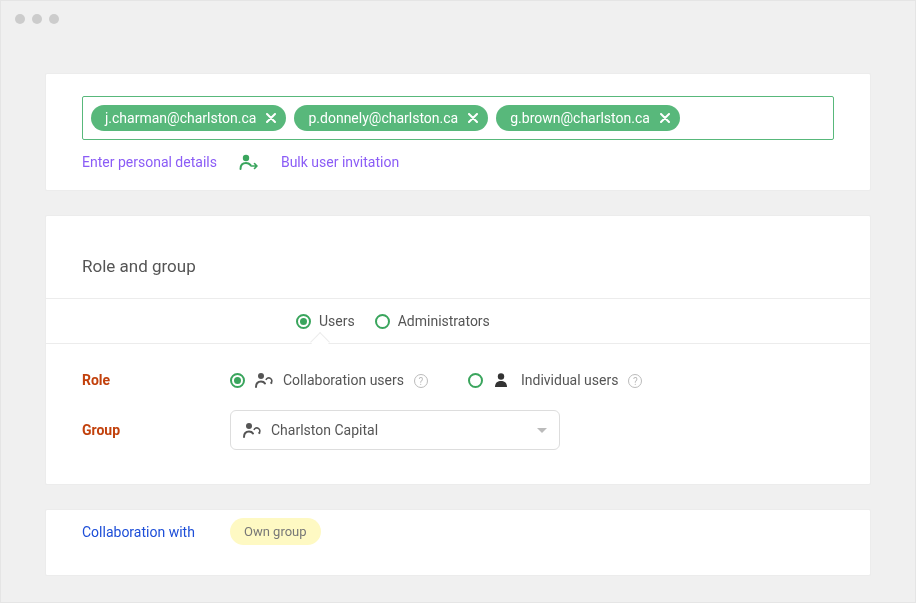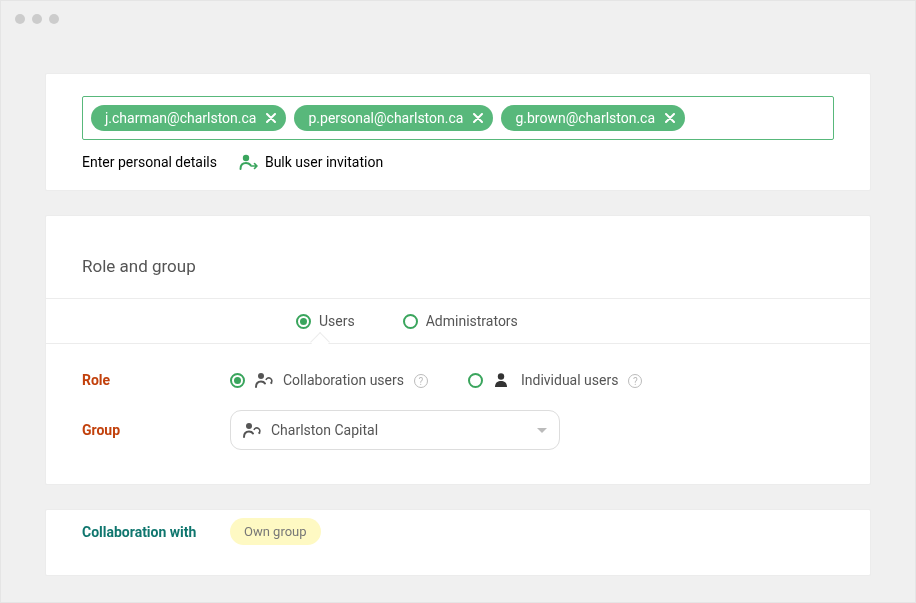--- a/index.html
+++ b/index.html
@@ -67,22 +67,22 @@
     color: #fff; font-weight: bold; cursor: pointer; font-size: 14px; line-height: 1;
   }
   .email-links {
     display: flex;
     align-items: center;
     gap: 22px;
     margin-top: 14px;
     color: #3aa55d;
     font-size: 14px;
   }
-  .email-links a, .email-links .link { color: #000000; text-decoration: none; cursor: pointer; }
-  .bulk-link { display: flex; align-items: flex-start; gap: 6px; }
+  .email-links a, .email-links .link { color: #8b5cf6; text-decoration: none; cursor: pointer; }
+  .bulk-link { display: flex; align-items: flex-start; gap: 22px; }
   .bulk-icon { width: 20px; height: 16px; display: inline-block; }
 
   
   .rg-card { padding: 0 0 34px 0; }
   .section-title {
     font-size: 17px;
     color: #555;
     padding: 40px 36px 22px 36px;
     font-weight: 400;
   }
@@ -90,21 +90,21 @@
     border-top: 1px solid #ececec;
     border-bottom: 1px solid #ececec;
     display: flex;
     align-items: center;
     justify-content: flex-start;
     padding: 14px 0;
     position: relative;
   }
   .rg-tabs-inner {
     display: flex;
-    gap: 48px;
+    gap: 20px;
     margin-left: 250px;
     align-items: center;
   }
   .rg-tab {
     display: flex; align-items: center; gap: 8px;
     cursor: pointer;
     color: #555;
   }
   .radio-outer {
     width: 15px; height: 15px; border-radius: 50%;
@@ -150,21 +150,21 @@
   }
   .role-icon { width: 18px; height: 16px; display: inline-block; color: #555; }
   .help-circle {
     width: 14px; height: 14px; border: 1px solid #bbb; border-radius: 50%;
     display: inline-flex; align-items: center; justify-content: center;
     color: #bbb; font-size: 10px; cursor: pointer;
     flex: none;
   }
   .select-wrap {
     border: 1px solid #ddd;
-    border-radius: 11px;
+    border-radius: 6px;
     height: 40px;
     display: flex;
     align-items: center;
     padding: 0 12px;
     width: 330px;
     justify-content: space-between;
     cursor: pointer;
     color: #555;
   }
   .select-wrap .sel-left { display: flex; align-items: center; gap: 10px; }
@@ -187,22 +187,22 @@
     cursor: pointer;
   }
   .cs-row {
     display: flex;
     align-items: center;
     padding: 0 36px;
     margin-top: 8px;
   }
   .cs-label {
     width: 148px;
-    font-weight: 700;
-    color: #0f766e;
+    font-weight: 400;
+    color: #1d4ed8;
     font-size: 14px;
   }
 </style>
 </head>
 <body>
 
 <div class="window">
   <div class="titlebar">
     <span class="window-dot"></span>
     <span class="window-dot"></span>
@@ -214,21 +214,21 @@
       <div class="email-field">
         <span class="chip">
           <span>j.charman@charlston.ca</span>
           <span class="chip-x">
             <svg width="10" height="10" viewBox="0 0 10 10">
                 <path d="M1 1 L9 9 M9 1 L1 9" stroke="#fff" stroke-width="2" stroke-linecap="round"></path>
               </svg>
           </span>
         </span>
         <span class="chip">
-          <span>p.personal@charlston.ca</span>
+          <span>p.donnely@charlston.ca</span>
           <span class="chip-x">
             <svg width="10" height="10" viewBox="0 0 10 10">
                 <path d="M1 1 L9 9 M9 1 L1 9" stroke="#fff" stroke-width="2" stroke-linecap="round"></path>
               </svg>
           </span>
         </span>
         <span class="chip">
           <span>g.brown@charlston.ca</span>
           <span class="chip-x">
             <svg width="10" height="10" viewBox="0 0 10 10">

